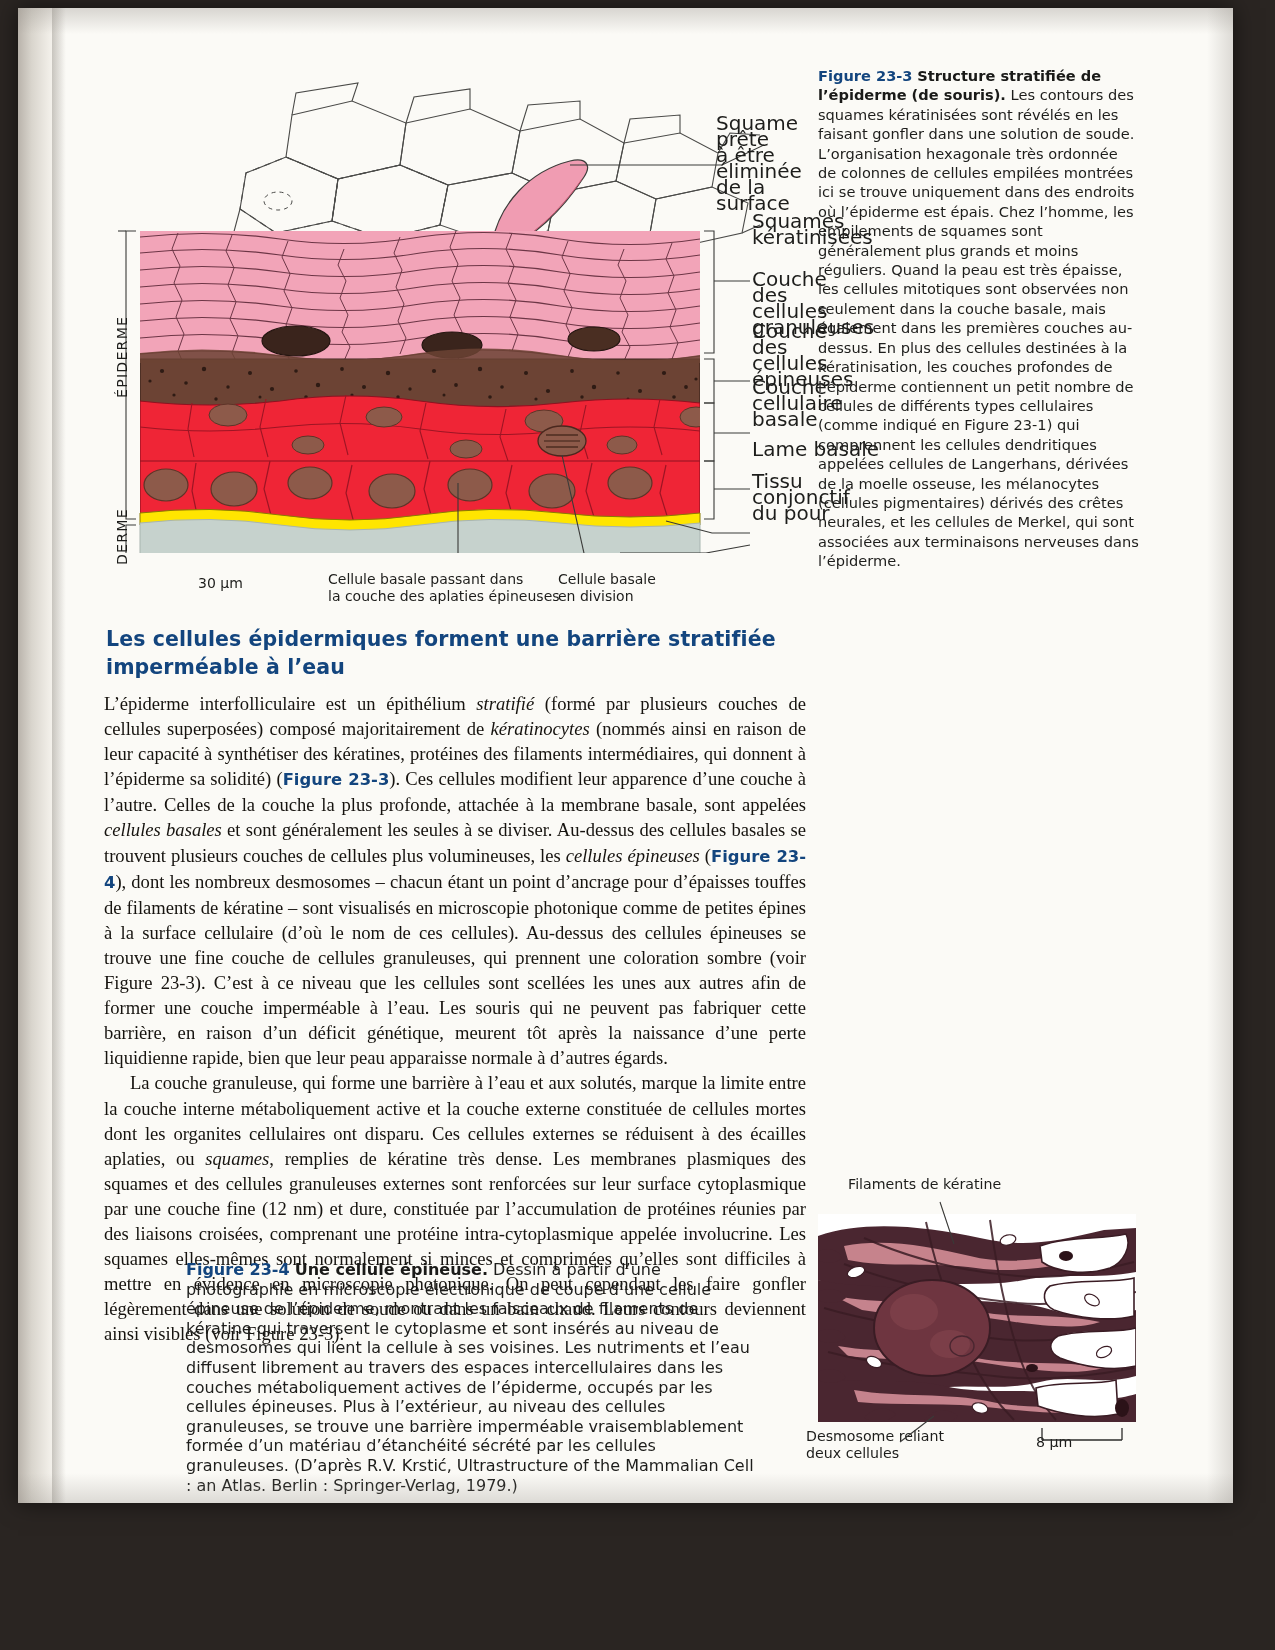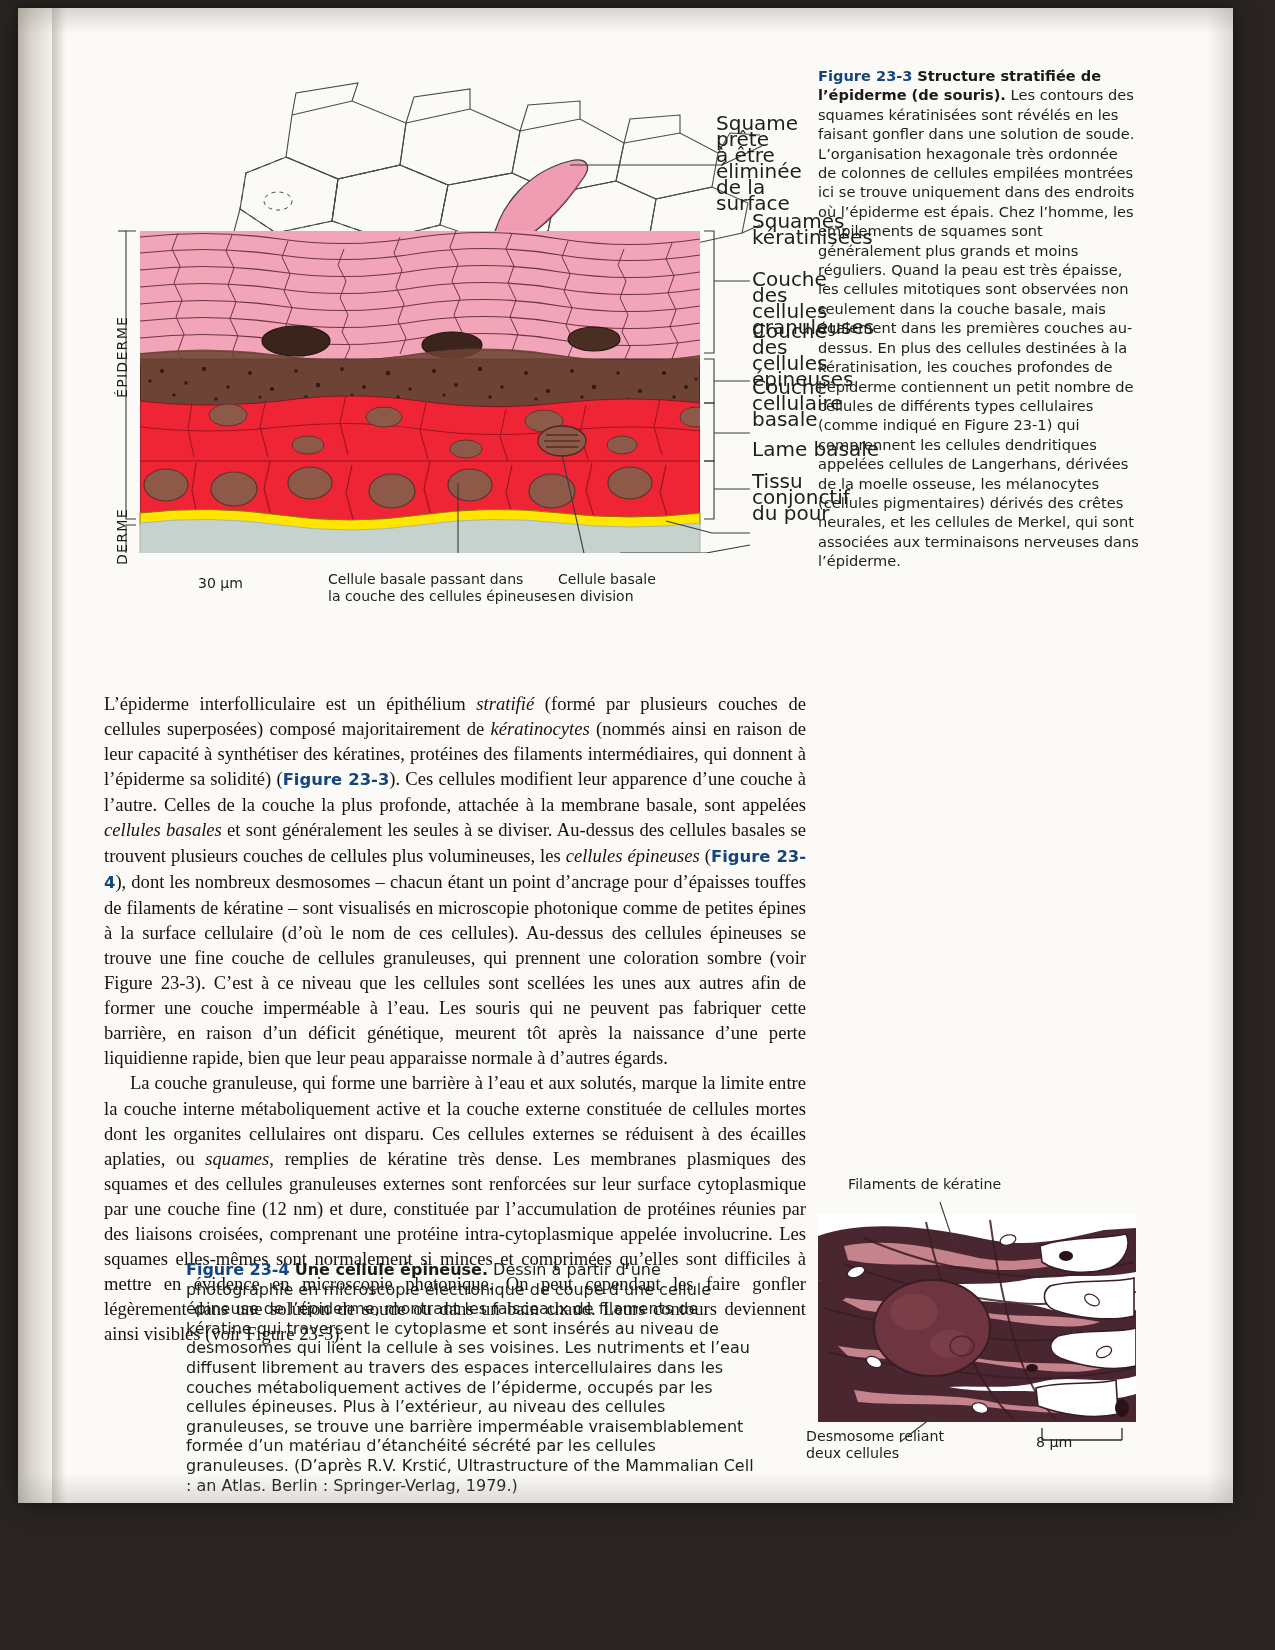--- a/index.html
+++ b/index.html
@@ -350,32 +350,33 @@
 conjonctif
 du pour</div>
 
     <div class="f3vert" style="left:14px;top:345px;">ÉPIDERME</div>
 
     <div class="f3vert" style="left:14px;top:512px;">DERME</div>
 
     <div class="f3bot" style="left:98px;top:522px;">30 µm</div>
 
     <div class="f3bot" style="left:228px;top:518px;white-space:pre-line;">Cellule basale passant dans
-la couche des cellules épineuses</div>
+la couche des aplaties épineuses</div>
 
     <div class="f3bot" style="left:458px;top:518px;white-space:pre-line;">Cellule basale
 en division</div>
   </div>
 
   <div id="cap233">
     <span class="fignum">Figure 23-3</span> 
     <span class="figttl">Structure stratifiée de l’épiderme (de souris).</span> 
     <span>Les contours des squames kératinisées sont révélés en les faisant gonfler dans une solution de soude. L’organisation hexagonale très ordonnée de colonnes de cellules empilées montrées ici se trouve uniquement dans des endroits où l’épiderme est épais. Chez l’homme, les empilements de squames sont généralement plus grands et moins réguliers. Quand la peau est très épaisse, les cellules mitotiques sont observées non seulement dans la couche basale, mais également dans les premières couches au-dessus. En plus des cellules destinées à la kératinisation, les couches profondes de l’épiderme contiennent un petit nombre de cellules de différents types cellulaires (comme indiqué en Figure 23-1) qui comprennent les cellules dendritiques appelées cellules de Langerhans, dérivées de la moelle osseuse, les mélanocytes (cellules pigmentaires) dérivés des crêtes neurales, et les cellules de Merkel, qui sont associées aux terminaisons nerveuses dans l’épiderme.</span>
   </div>
 
+  <h2 id="heading">Les cellules épidermiques forment une barrière stratifiée imperméable à l’eau</h2>
 
   <div id="body">
       <p><span>L’épiderme interfolliculaire est un épithélium </span><i>stratifié</i><span> (formé par plusieurs couches de cellules superposées) composé majoritairement de </span><i>kératinocytes</i><span> (nommés ainsi en raison de leur capacité à synthétiser des kératines, protéines des filaments intermédiaires, qui donnent à l’épiderme sa solidité) (</span><span class="figref">Figure 23-3</span><span>). Ces cellules modifient leur apparence d’une couche à l’autre. Celles de la couche la plus profonde, attachée à la membrane basale, sont appelées </span><i>cellules basales</i><span> et sont généralement les seules à se diviser. Au-dessus des cellules basales se trouvent plusieurs couches de cellules plus volumineuses, les </span><i>cellules épineuses</i><span> (</span><span class="figref">Figure 23-4</span><span>), dont les nombreux desmosomes – chacun étant un point d’ancrage pour d’épaisses touffes de filaments de kératine – sont visualisés en microscopie photonique comme de petites épines à la surface cellulaire (d’où le nom de ces cellules). Au-dessus des cellules épineuses se trouve une fine couche de cellules granuleuses, qui prennent une coloration sombre (voir Figure 23-3). C’est à ce niveau que les cellules sont scellées les unes aux autres afin de former une couche imperméable à l’eau. Les souris qui ne peuvent pas fabriquer cette barrière, en raison d’un déficit génétique, meurent tôt après la naissance d’une perte liquidienne rapide, bien que leur peau apparaisse normale à d’autres égards.</span></p>
       <p class="ind"><span>La couche granuleuse, qui forme une barrière à l’eau et aux solutés, marque la limite entre la couche interne métaboliquement active et la couche externe constituée de cellules mortes dont les organites cellulaires ont disparu. Ces cellules externes se réduisent à des écailles aplaties, ou </span><i>squames</i><span>, remplies de kératine très dense. Les membranes plasmiques des squames et des cellules granuleuses externes sont renforcées sur leur surface cytoplasmique par une couche fine (12 nm) et dure, constituée par l’accumulation de protéines réunies par des liaisons croisées, comprenant une protéine intra-cytoplasmique appelée involucrine. Les squames elles-mêmes sont normalement si minces et comprimées qu’elles sont difficiles à mettre en évidence en microscopie photonique. On peut cependant les faire gonfler légèrement dans une solution de soude ou dans un bain chaud. Leurs contours deviennent ainsi visibles (voir Figure 23-3).</span></p>
     </div>
 
   <div id="cap234">
     <span class="fignum">Figure 23-4</span> 
     <span class="figttl">Une cellule épineuse.</span> 
     <span>Dessin à partir d’une photographie en microscopie électronique de coupe d’une cellule épineuse de l’épiderme, montrant les faisceaux de filaments de kératine qui traversent le cytoplasme et sont insérés au niveau de desmosomes qui lient la cellule à ses voisines. Les nutriments et l’eau diffusent librement au travers des espaces intercellulaires dans les couches métaboliquement actives de l’épiderme, occupés par les cellules épineuses. Plus à l’extérieur, au niveau des cellules granuleuses, se trouve une barrière imperméable vraisemblablement formée d’un matériau d’étanchéité sécrété par les cellules granuleuses. (D’après R.V. Krstić, Ultrastructure of the Mammalian Cell : an Atlas. Berlin : Springer-Verlag, 1979.)</span>

